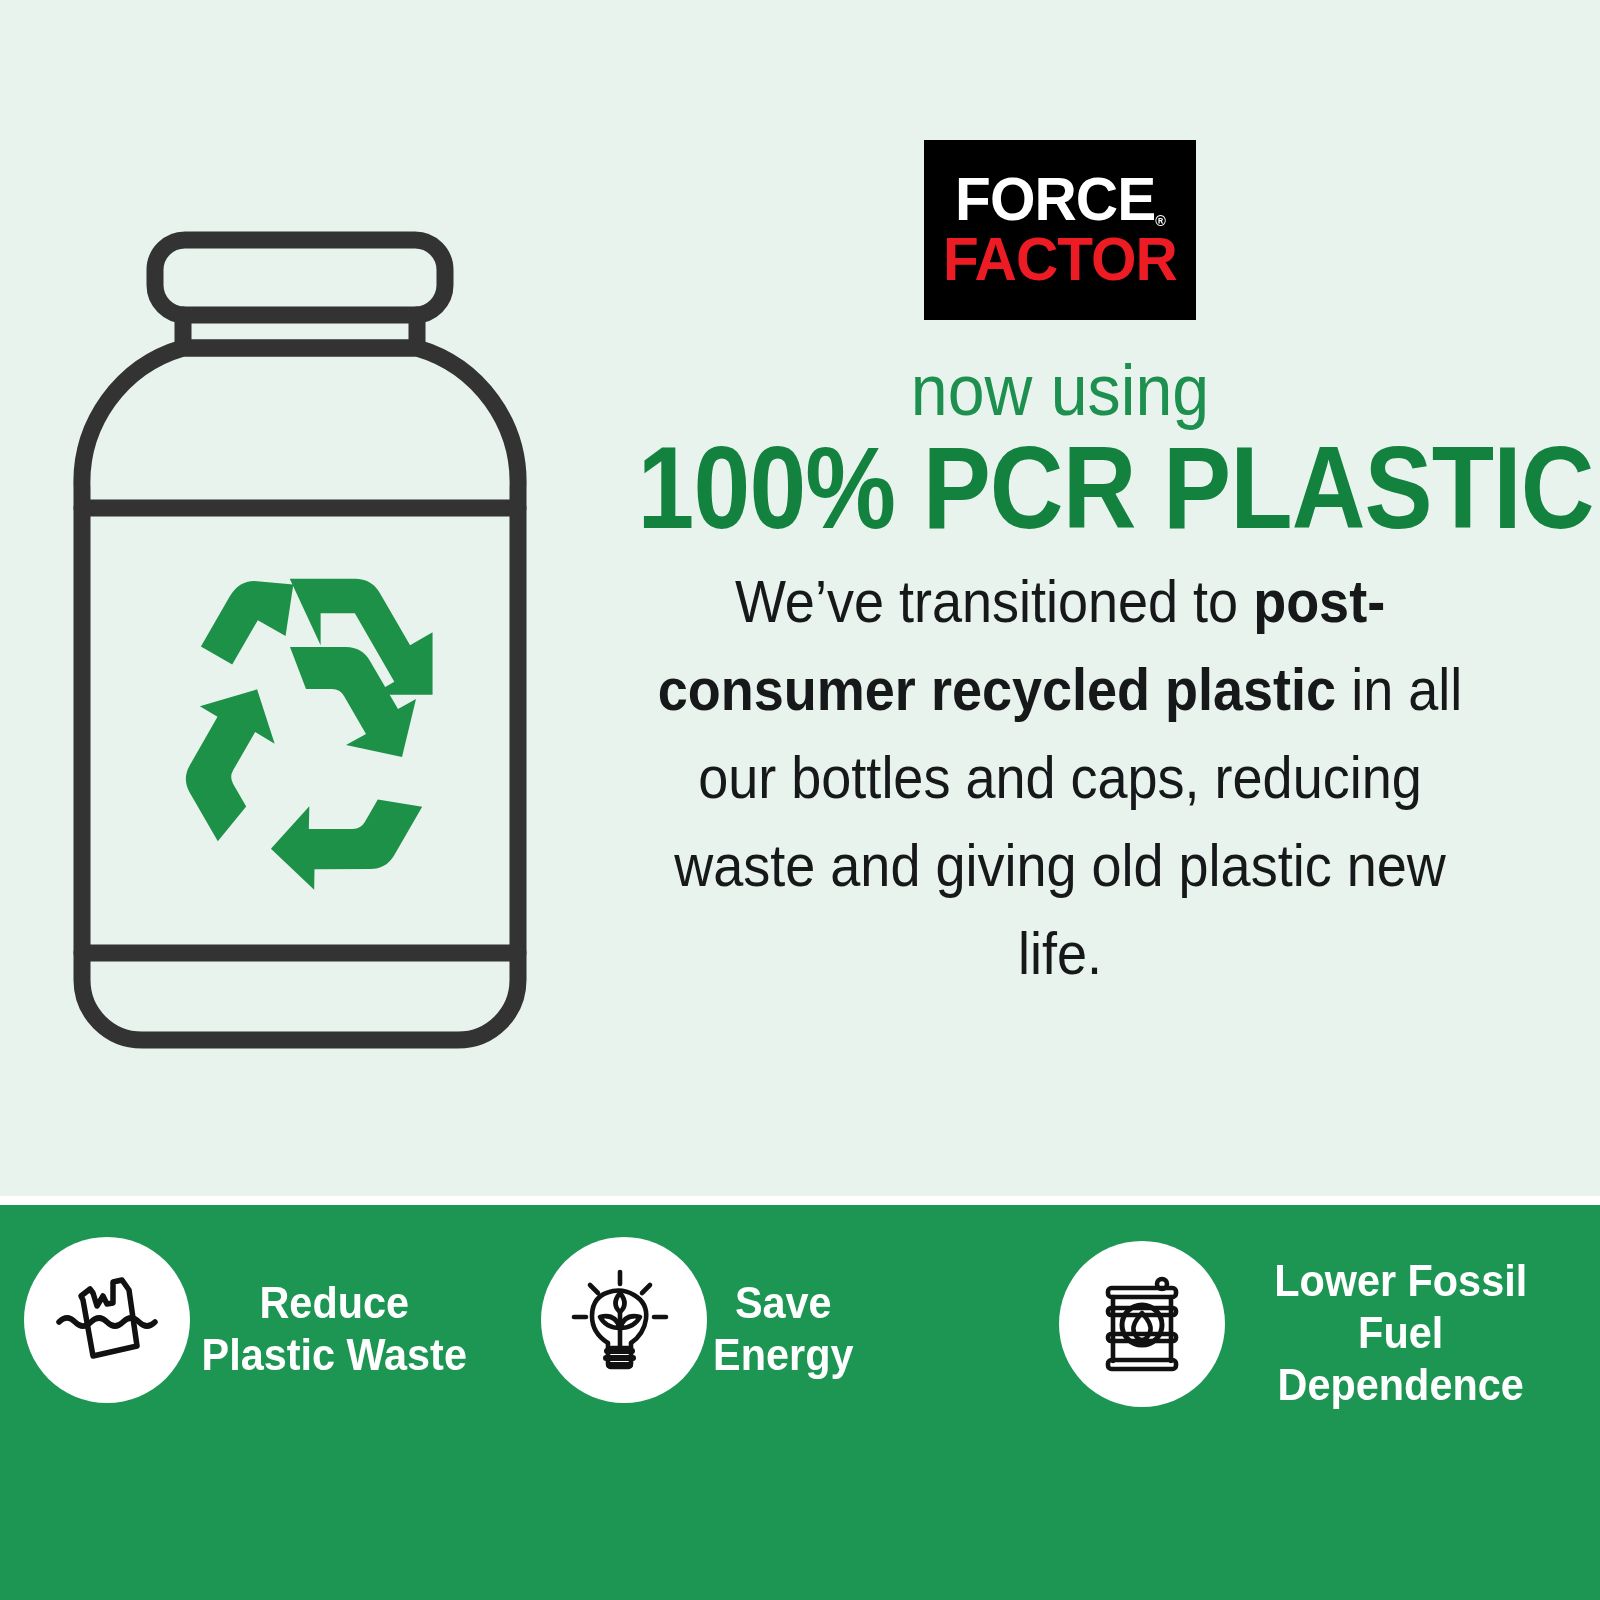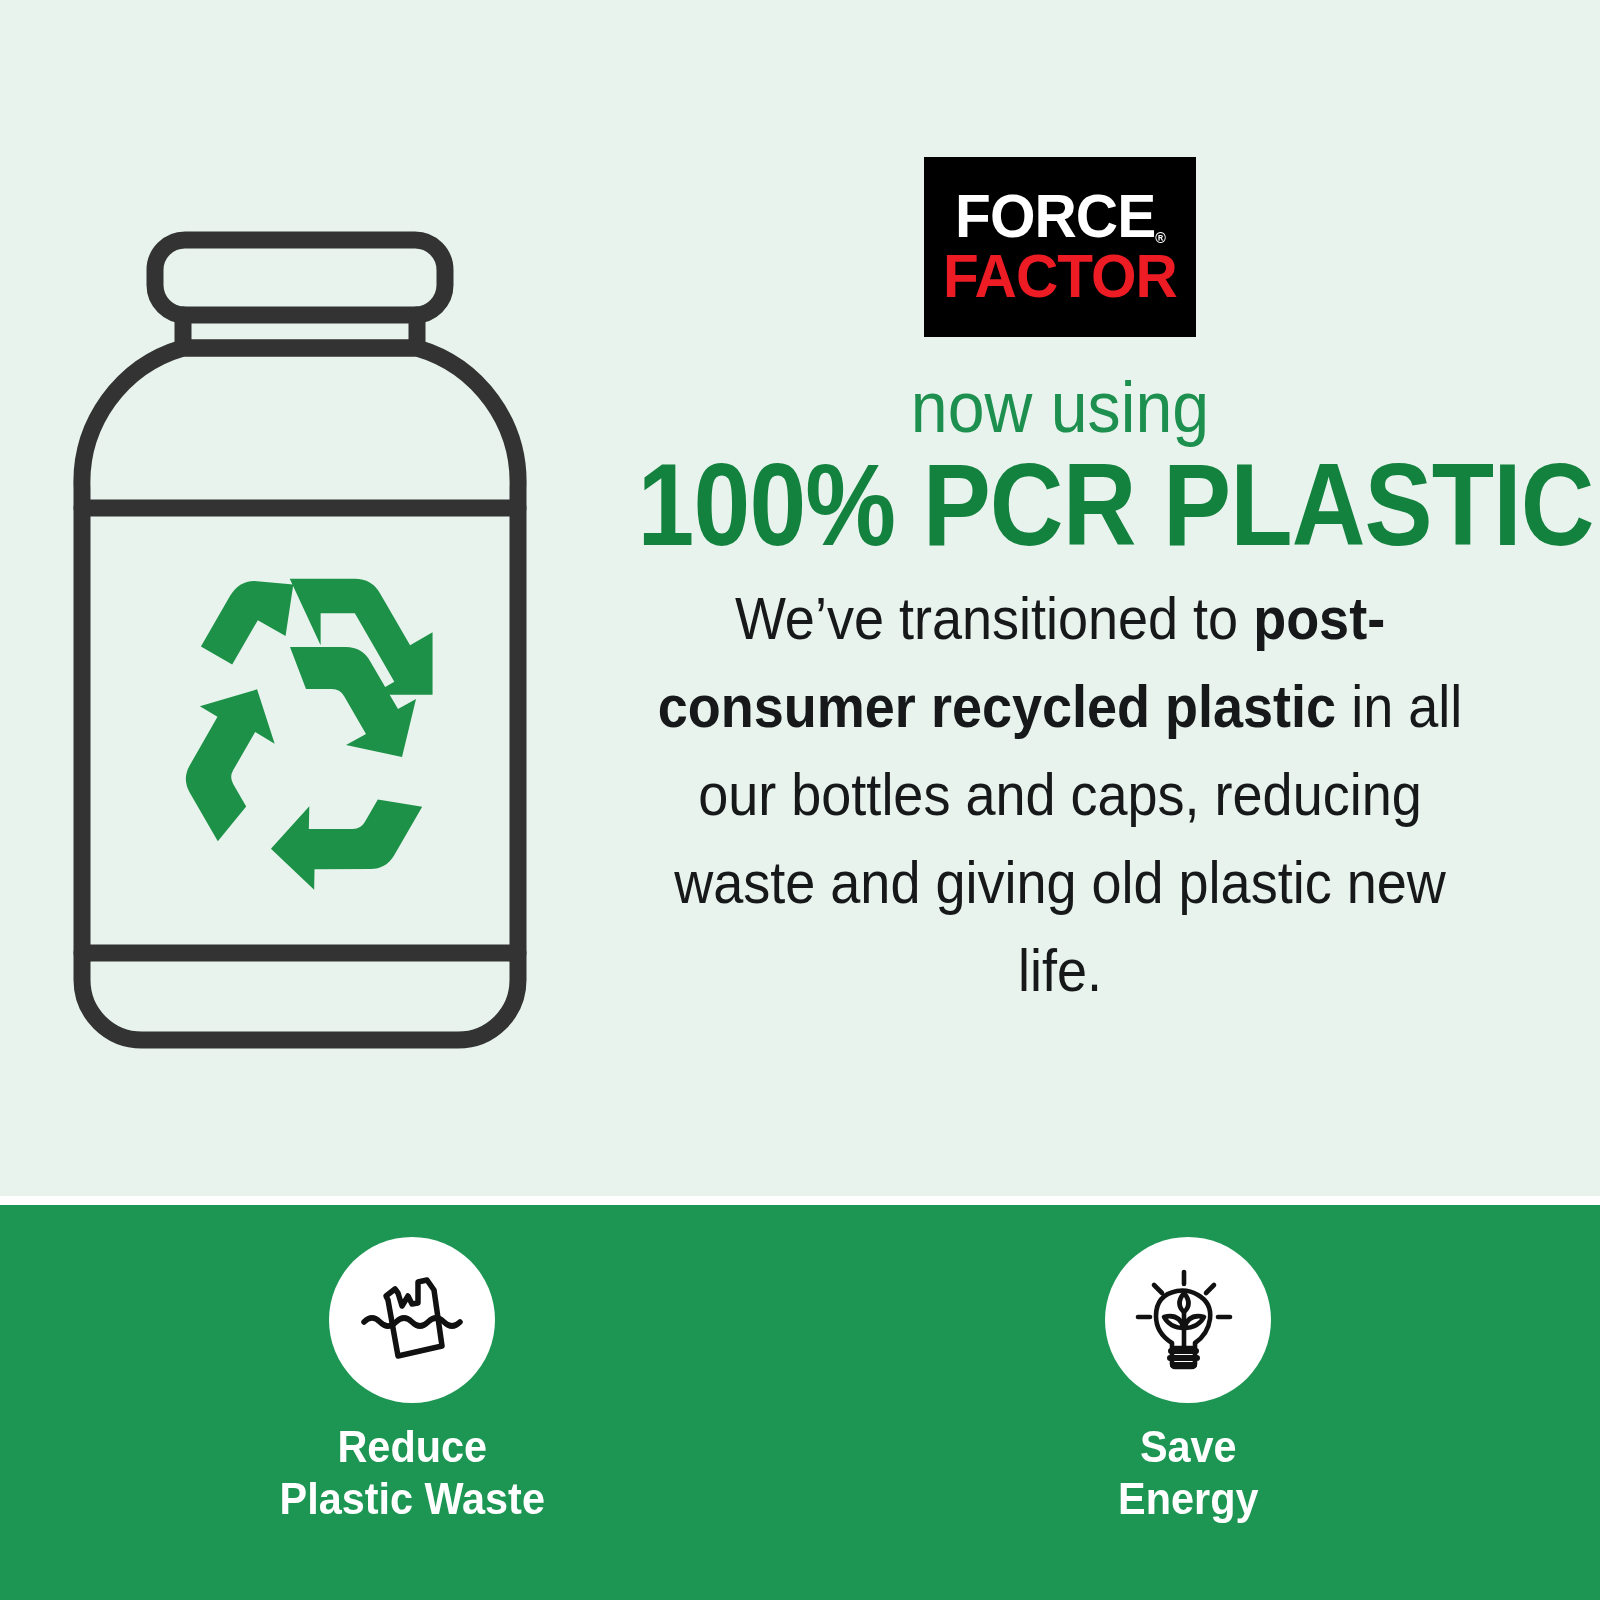--- a/index.html
+++ b/index.html
@@ -45,21 +45,21 @@
     position: absolute;
     left: 580px;
     top: 140px;
     width: 960px;
     text-align: center;
   }
 
   .logo-box {
     width: 272px;
     height: 180px;
-    margin: 17px auto;
+    margin: 0 auto;
     background: #000000;
     position: relative;
     display: block;
   }
   .logo-force {
     position: absolute;
     left: 0;
     top: 28px;
     width: 272px;
     text-align: center;
@@ -155,21 +155,21 @@
     display: flex;
     flex-direction: row;
     align-items: flex-start;
     justify-content: space-between;
     padding: 32px 24px 0 24px;
     box-sizing: border-box;
   }
   .benefit {
     flex: 1 1 0;
     display: flex;
-    flex-direction: column;
+    flex-direction: row;
     align-items: center;
     text-align: center;
   }
   .benefit-icon {
     width: 166px;
     height: 166px;
     border-radius: 50%;
     background: #ffffff;
     display: flex;
     align-items: center;
@@ -307,17 +307,42 @@
               <path d="M86 25 L78 33"></path>
               <path d="M10 57 L22 57"></path>
               <path d="M102 57 L90 57"></path>
             </g>
           </svg>
         </div>
         <div class="benefit-label">Save
 Energy</div>
       </div>
 
+      <div class="benefit">
+        <div class="benefit-icon">
+          <svg width="120" height="120" viewBox="0 0 120 120" xmlns="http://www.w3.org/2000/svg">
+            <g fill="none" stroke="#111111" stroke-width="4.6" stroke-linejoin="round" stroke-linecap="round">
+
+              <circle cx="80" cy="20" r="5"></circle>
+
+              <rect x="26" y="24" width="68" height="9" rx="3.5"></rect>
+
+              <path d="M31 33 L31 97 M89 33 L89 97"></path>
+
+              <rect x="26" y="44" width="68" height="7" rx="3"></rect>
+              <rect x="26" y="70" width="68" height="7" rx="3"></rect>
+
+              <rect x="26" y="96" width="68" height="9" rx="3.5"></rect>
+
+              <circle cx="60" cy="61" r="20" stroke-width="5"></circle>
+
+              <path d="M60 49 Q71 61 68 68 Q65 76 60 76 Q55 76 52 68 Q49 61 60 49 Z"></path>
+            </g>
+          </svg>
+        </div>
+        <div class="benefit-label">Lower Fossil Fuel
+Dependence</div>
+      </div>
 
     </div>
   </div>
 
 </div>
 
 </body></html>

